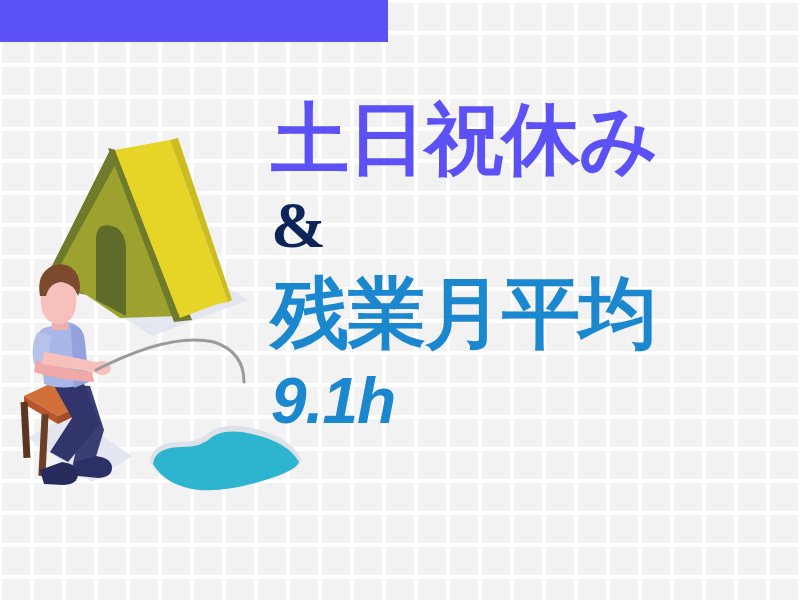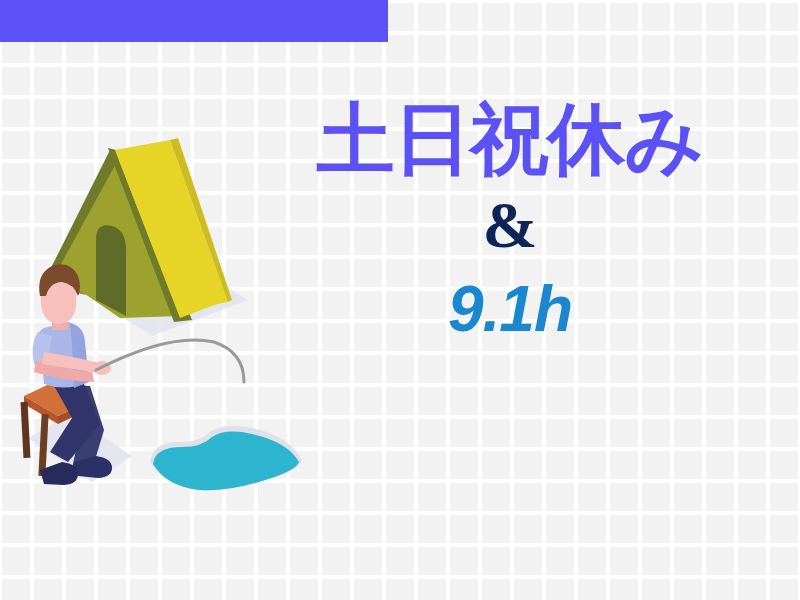--- a/index.html
+++ b/index.html
@@ -39,24 +39,23 @@
   
   #illustration {
     position: absolute;
     left: 0; top: 0;
     width: 800px; height: 600px;
     pointer-events: none;
   }
   
   #text-block {
     position: absolute;
-    left: 245px;
+    left: 271px;
     top: 95px;
     width: 530px;
-    text-align: center;
     user-select: none;
   }
   .line-jp-1 {
     font-size: 78px;
     line-height: 88px;
     font-weight: bold;
     color: #5b51f5;
     letter-spacing: -1px;
     white-space: nowrap;
   }
@@ -143,16 +142,17 @@
 
     <path d="M 96,370 Q 170,332 214,342 Q 244,352 244,382" fill="none" stroke="#9a9a9c" stroke-width="3" stroke-linecap="round"></path>
 
     <path d="M 150,462 Q 152,442 180,442 Q 200,442 210,432 Q 224,422 252,428 Q 290,436 302,460 Q 300,470 264,480 Q 226,492 198,490 Q 164,486 150,462 Z" fill="#dfe1e9"></path>
     <path d="M 153,464 Q 155,447 182,447 Q 202,447 212,437 Q 226,428 252,434 Q 288,442 299,462 Q 296,471 262,481 Q 226,492 199,490 Q 166,486 153,464 Z" fill="#2db4ce"></path>
   </svg>
 
   <div id="text-block">
     <div class="line-jp-1">土日祝休み</div>
     <div class="line-amp">&amp;</div>
+    <div class="line-jp-2">残業月平均</div>
     <div class="line-metric">9.1h</div>
   </div>
 
 </div>
 
 </body></html>

